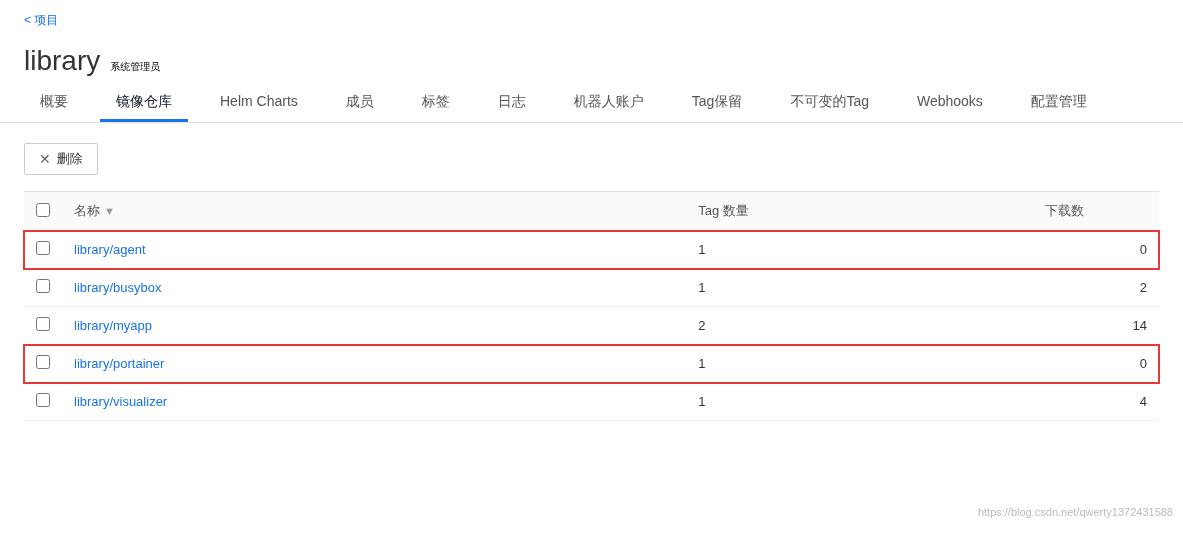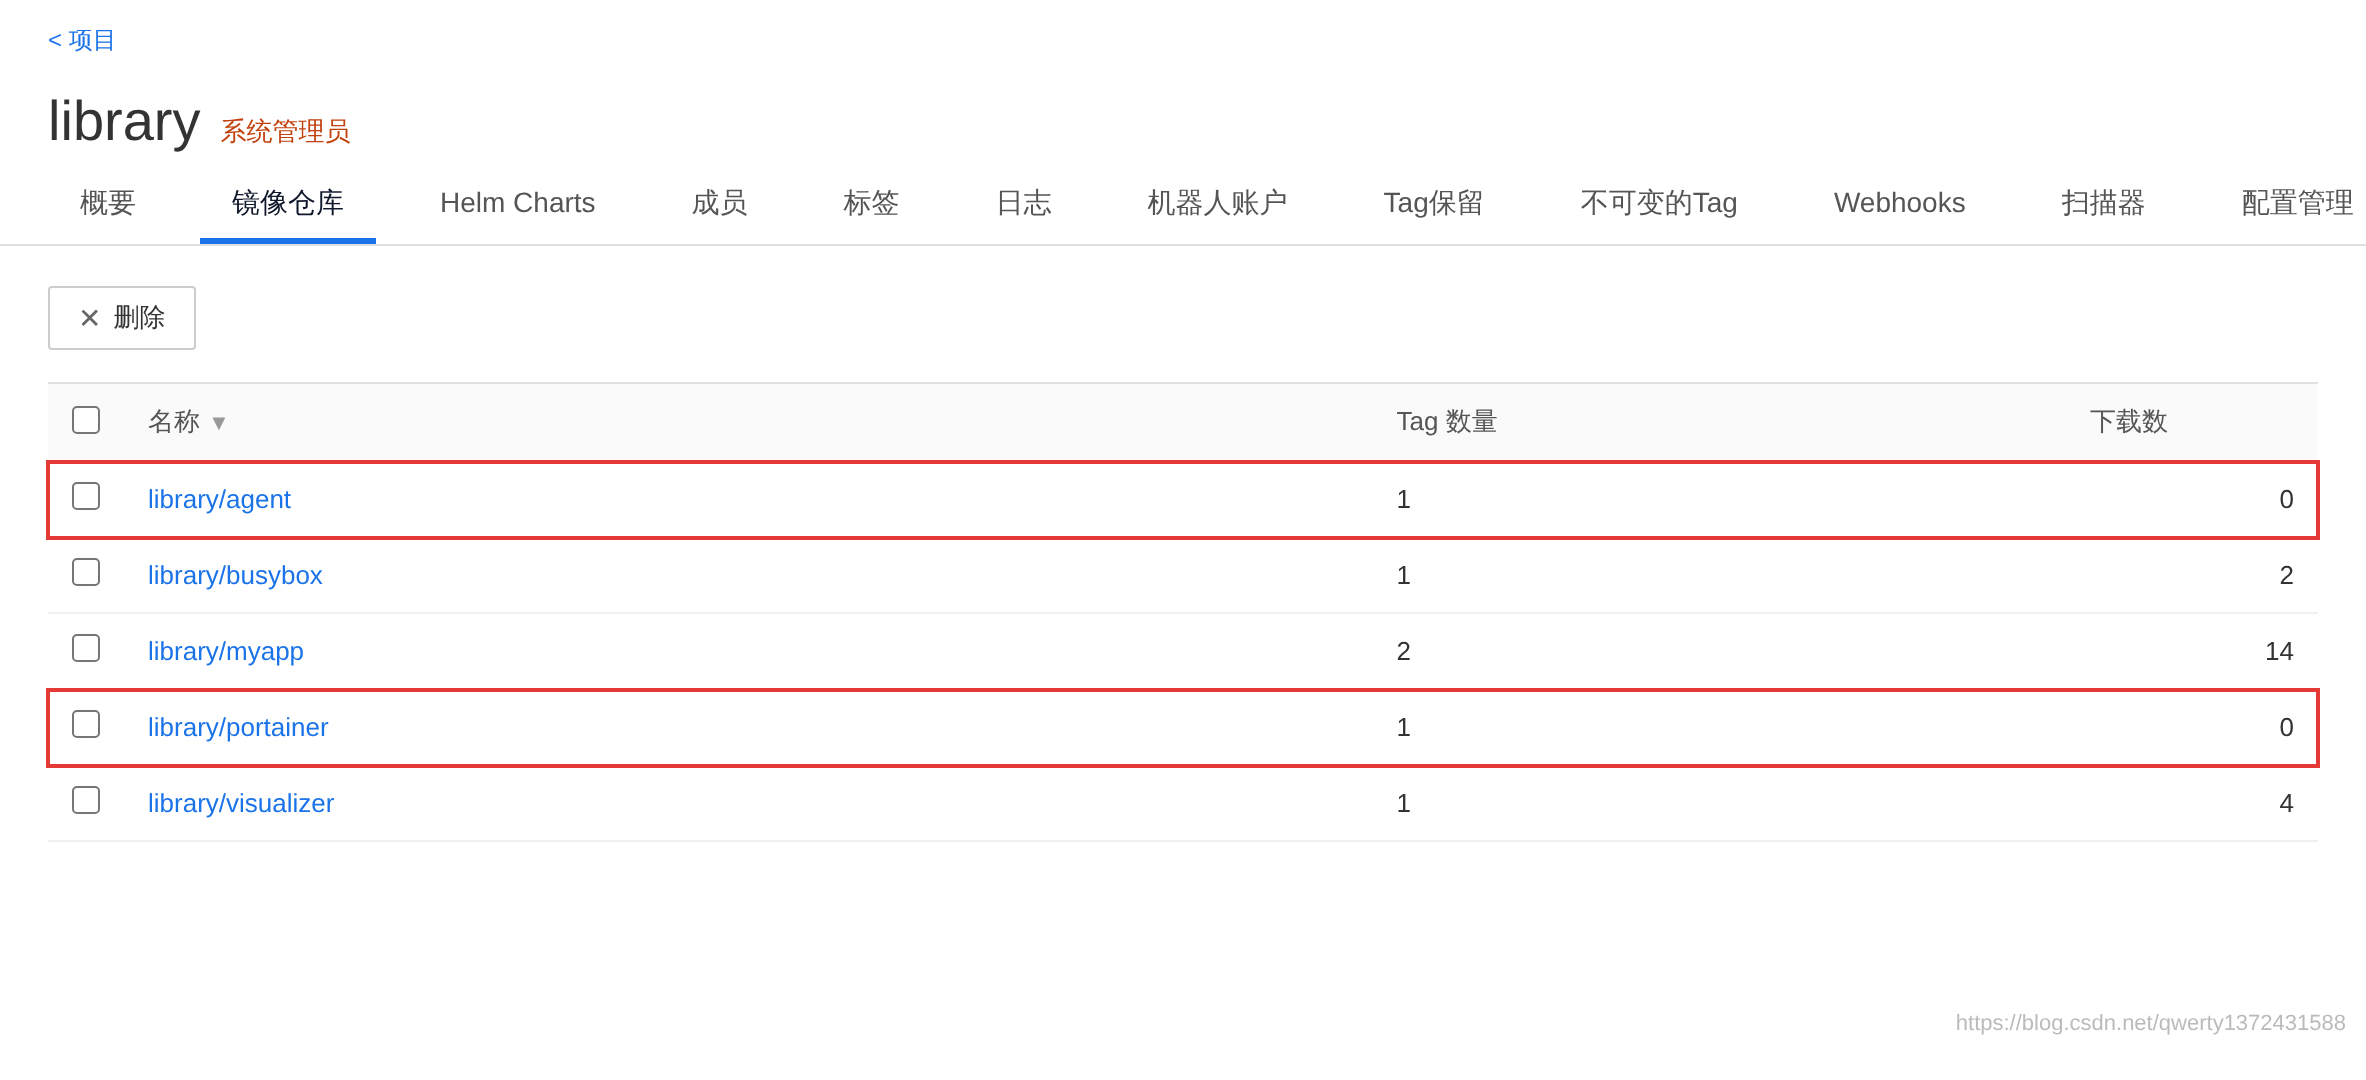--- a/index.html
+++ b/index.html
@@ -25,22 +25,22 @@
       gap: 10px;
       margin-bottom: 8px;
       text-align: center;
     }
     .project-title {
       font-size: 28px;
       font-weight: 400;
       color: #333;
     }
     .project-role {
-      font-size: 13px;
-      color: #c2410c;
+      font-size: 10px;
+      color: #000000;
     }
     .nav-tabs {
       display: flex;
       gap: 16px;
       list-style: none;
     }
     .nav-tab {
       padding: 8px 16px;
       cursor: pointer;
       font-size: 14px;
@@ -147,21 +147,20 @@
   <li class="nav-tab">概要</li>
       <li class="nav-tab active">镜像仓库</li>
       <li class="nav-tab">Helm Charts</li>
       <li class="nav-tab">成员</li>
       <li class="nav-tab">标签</li>
       <li class="nav-tab">日志</li>
       <li class="nav-tab">机器人账户</li>
       <li class="nav-tab">Tag保留</li>
       <li class="nav-tab">不可变的Tag</li>
       <li class="nav-tab">Webhooks</li>
-      <li class="nav-tab">扫描器</li>
       <li class="nav-tab">配置管理</li>
     </ul>
 </div>
 
 <div class="content">
   <div class="toolbar">
     <button class="delete-btn">
       <span class="x-icon">✕</span>
       <span>删除</span>
     </button>

